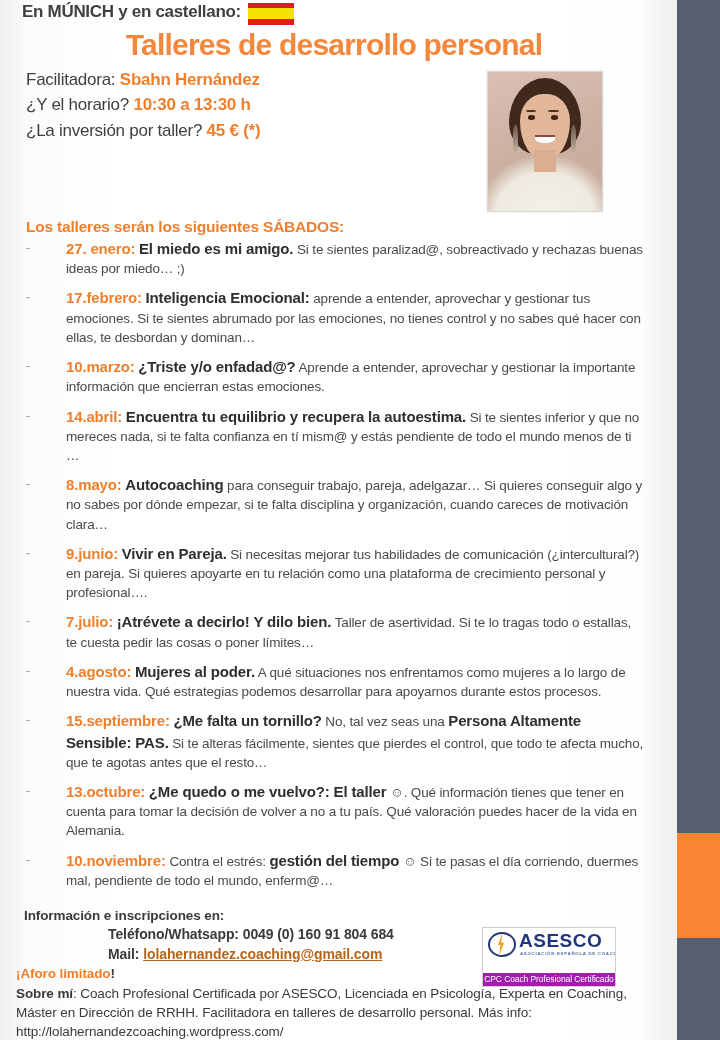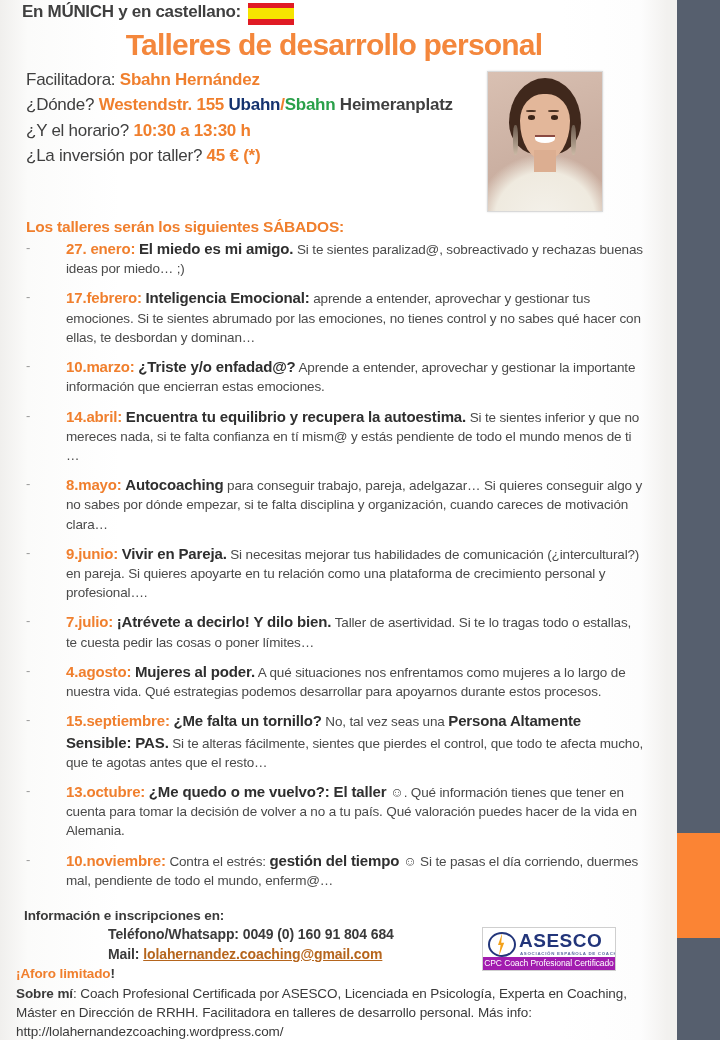--- a/index.html
+++ b/index.html
@@ -140,21 +140,21 @@
   }
   .aforo .bang{color:#3a3a3a;}
   .about{
     position:absolute;left:16px;top:984px;width:636px;
     font-size:13.5px;color:#3a3a3a;line-height:1.42;letter-spacing:-0.1px;
   }
   .about .b{font-weight:bold;}
 
   
   .logo{
-    position:absolute;left:482px;top:927px;width:134px;height:44px;
+    position:absolute;left:482px;top:927px;width:134px;height:60px;
     background:#ffffff;border:1px solid #cfcfcf;box-sizing:border-box;
     overflow:hidden;
   }
   .logo .mark{
     position:absolute;left:5px;top:4px;width:28px;height:25px;
     border:2px solid #22357a;border-radius:50%;box-sizing:border-box;
   }
   .logo .bolt{
     position:absolute;left:13px;top:5px;width:10px;height:23px;
     background:#f3a11a;
@@ -184,25 +184,20 @@
   <div class="rail-accent" style="top:833px;height:105px;"></div>
 
   <div class="kicker">En MÚNICH y en castellano:</div>
   <div class="flag"></div>
 
   <div class="title">Talleres de desarrollo personal</div>
 
   <div class="info">
     <div class="row">
       <span class="lbl">Facilitadora: </span><span class="hi">Sbahn Hernández</span>
-    </div>
-    <div class="row">
-      <span class="lbl">¿Dónde? </span><span class="hi">Westendstr. 155</span>
-      <span class="ubahn">Ubahn</span><span class="slash">/</span><span class="sbahn">Sbahn</span>
-      <span class="place">Heimeranplatz</span>
     </div>
     <div class="row">
       <span class="lbl">¿Y el horario? </span><span class="hi">10:30 a 13:30 h</span>
     </div>
     <div class="row">
       <span class="lbl">¿La inversión por taller? </span><span class="hi">45 € (*)</span>
     </div>
   </div>
 
 

